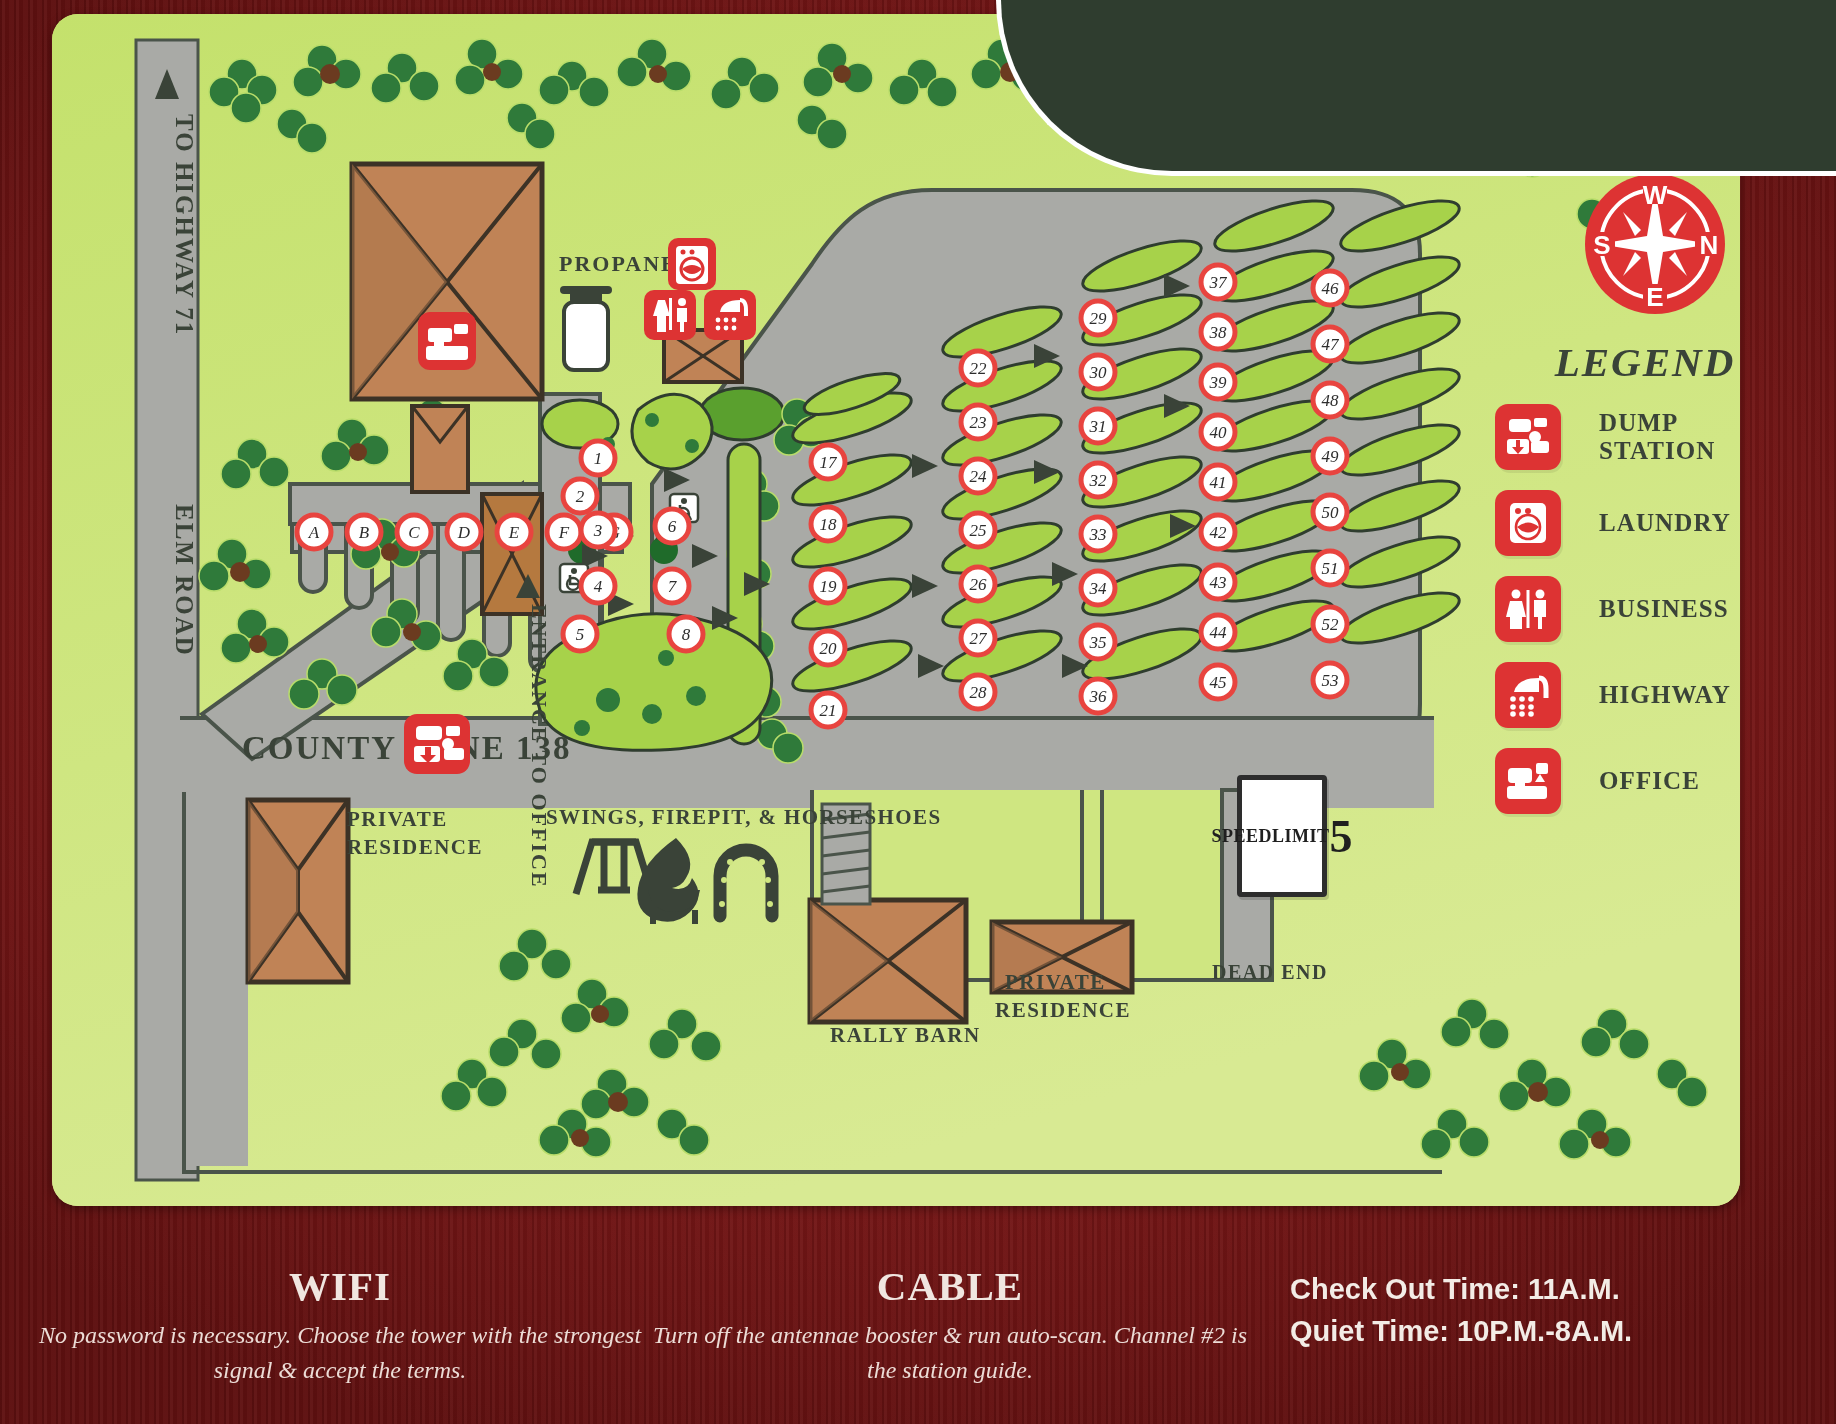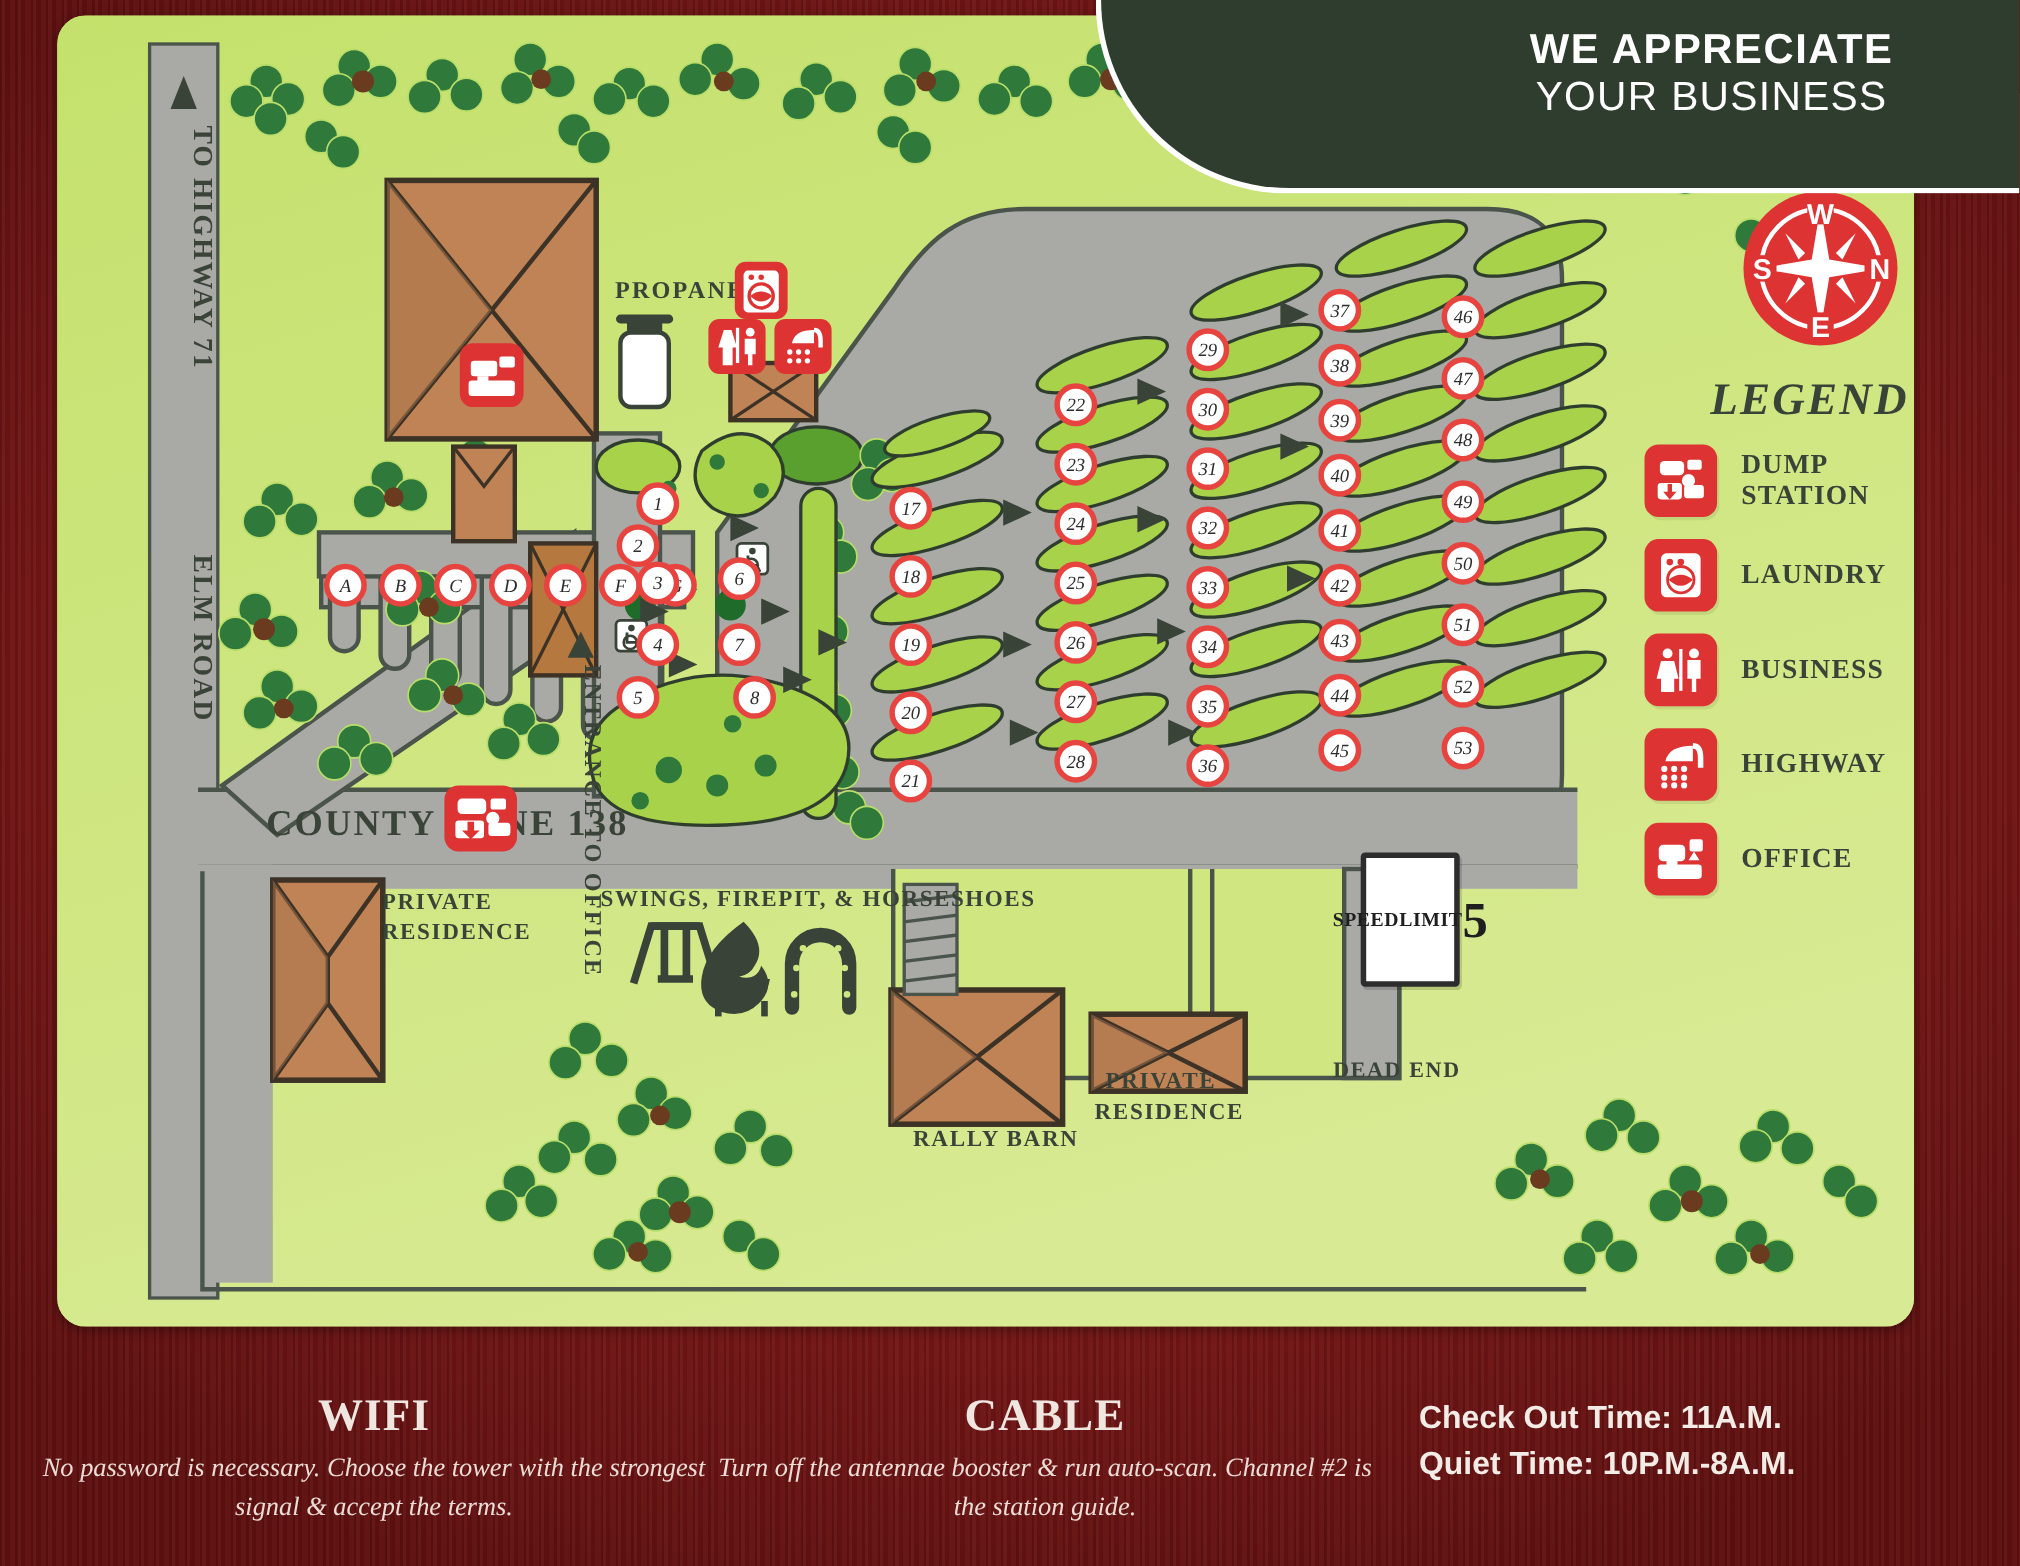--- a/index.html
+++ b/index.html
@@ -51,21 +51,21 @@
   #banner .l2{font-size:37px;letter-spacing:1.2px;font-weight:300;
     font-family:"Liberation Sans",sans-serif;}
   
   #legend{position:absolute;left:1495px;top:170px;width:300px;z-index:30;}
   .compass{width:148px;height:148px;margin:0 auto 18px auto;position:relative;left:10px;}
   .legend-title{
     text-align:center;font-size:41px;font-weight:bold;color:#3a4338;
     letter-spacing:2px;font-style:italic;
     font-family:"Liberation Serif",serif;margin-bottom:18px;margin-top:20px;
   }
-  .leg-row{display:flex;align-items:center;margin-bottom:20px;}
+  .leg-row{display:flex;align-items:center;margin-bottom:20px;gap:16px;}
   .leg-ico{
     width:66px;height:66px;border-radius:13px;background:#dd3333;
     display:flex;align-items:center;justify-content:center;flex:0 0 auto;
     box-shadow:2px 3px 0 rgba(0,0,0,.07);
   }
   .leg-lbl{
     margin-left:22px;font-size:25px;font-weight:bold;color:#3a4338;
     letter-spacing:1.1px;line-height:1.12;
     font-family:"Liberation Serif",serif;
   }
@@ -1021,24 +1021,20 @@
                   font-family:'Liberation Serif',serif;">LIMIT</div>
       <div style="font-size:46px;font-weight:bold;color:#1f1f1f;line-height:1;margin-top:2px;
                   font-family:'Liberation Serif',serif;">5</div>
     </div>
   </div>
 
 </div>
 
 <div id="banner">
   <div class="shape"></div>
-  <div class="txt">
-    <div class="l1">WE APPRECIATE</div>
-    <div class="l2">YOUR BUSINESS</div>
-  </div>
 </div>
 
 <div id="legend">
 
   <div class="compass">
     <svg viewBox="0 0 148 148">
       <circle cx="74" cy="74" r="70" fill="#dd3333"></circle>
       <circle cx="74" cy="74" r="54" fill="none" stroke="#fff" stroke-width="4"></circle>
       <polygon points="74,18 82,66 130,74 82,82 74,130 66,82 18,74 66,66" fill="#fff"></polygon>
       <polygon points="104,44 84,64 104,44" fill="#fff"></polygon>

